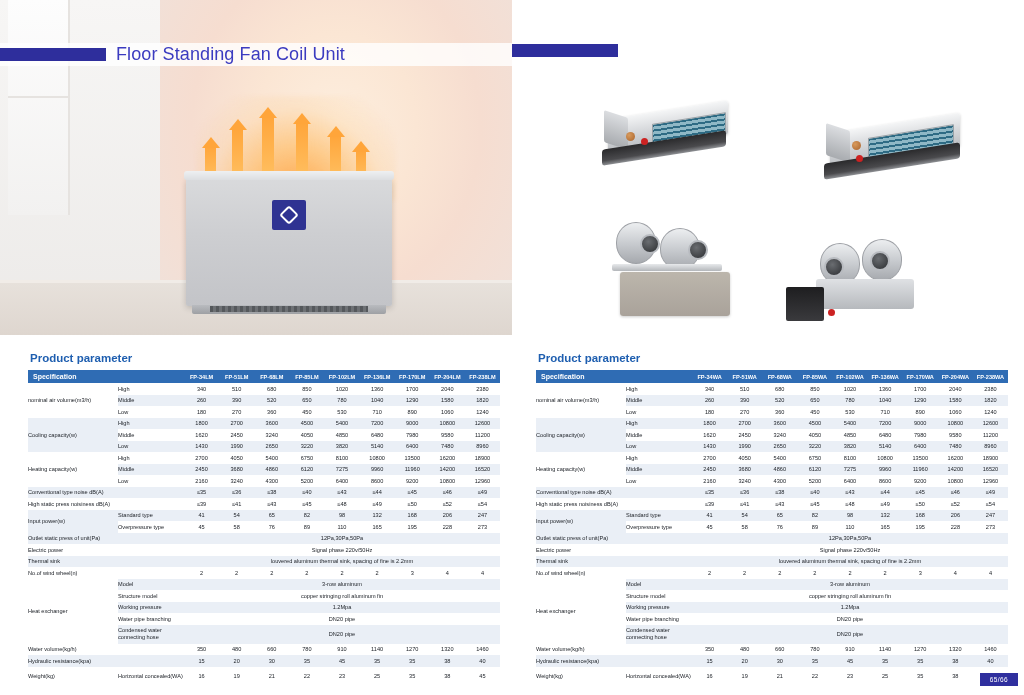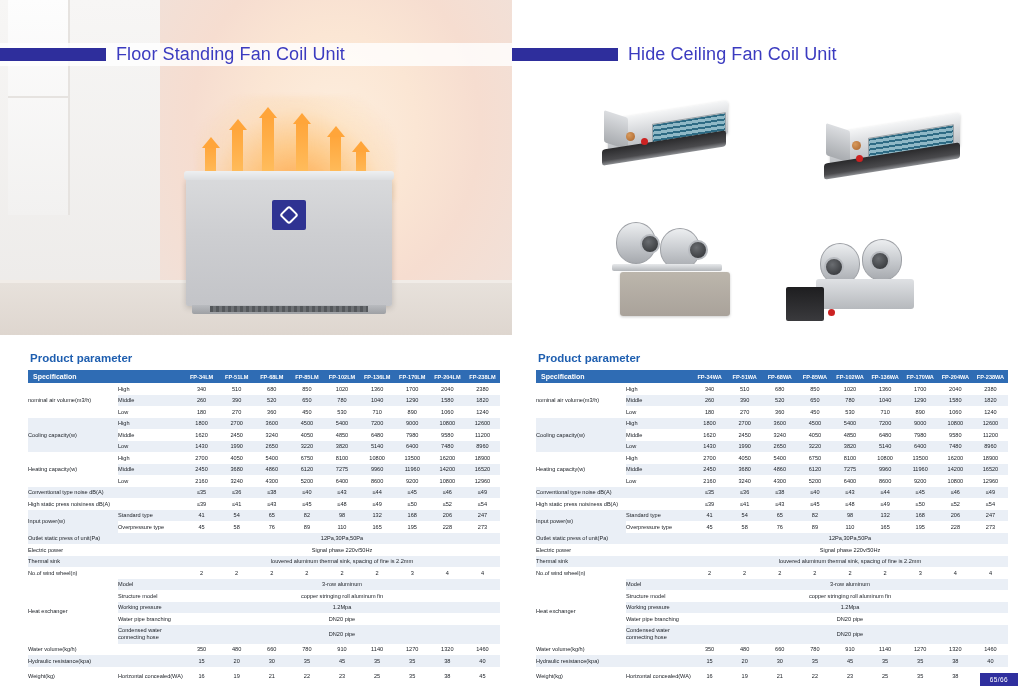--- a/index.html
+++ b/index.html
@@ -270,21 +270,20 @@
 
   <div class="title-bar-white" style="left:0; top:43px; width:512px;"></div>
   <div class="title-block" style="left:0; top:44px;">
     <div class="title-tab"></div>
     <div class="title-text">Floor Standing Fan Coil Unit</div>
   </div>
 
   <div class="title-bar-white" style="left:512px; top:43px; width:512px;"></div>
   <div class="title-block" style="left:512px; top:44px;">
     <div class="title-tab"></div>
-    <div class="title-text">Hide Ceiling Fan Coil Unit</div>
   </div>
 
   <div class="param-wrap" style="left:28px; width:472px;">
     <div class="param-title">Product parameter</div>
     <table class="spec" id="tbl-left" style="width:472px;">
         <colgroup>
           <col style="width:90px">
           <col style="width:66px">
           <col>
           <col>

